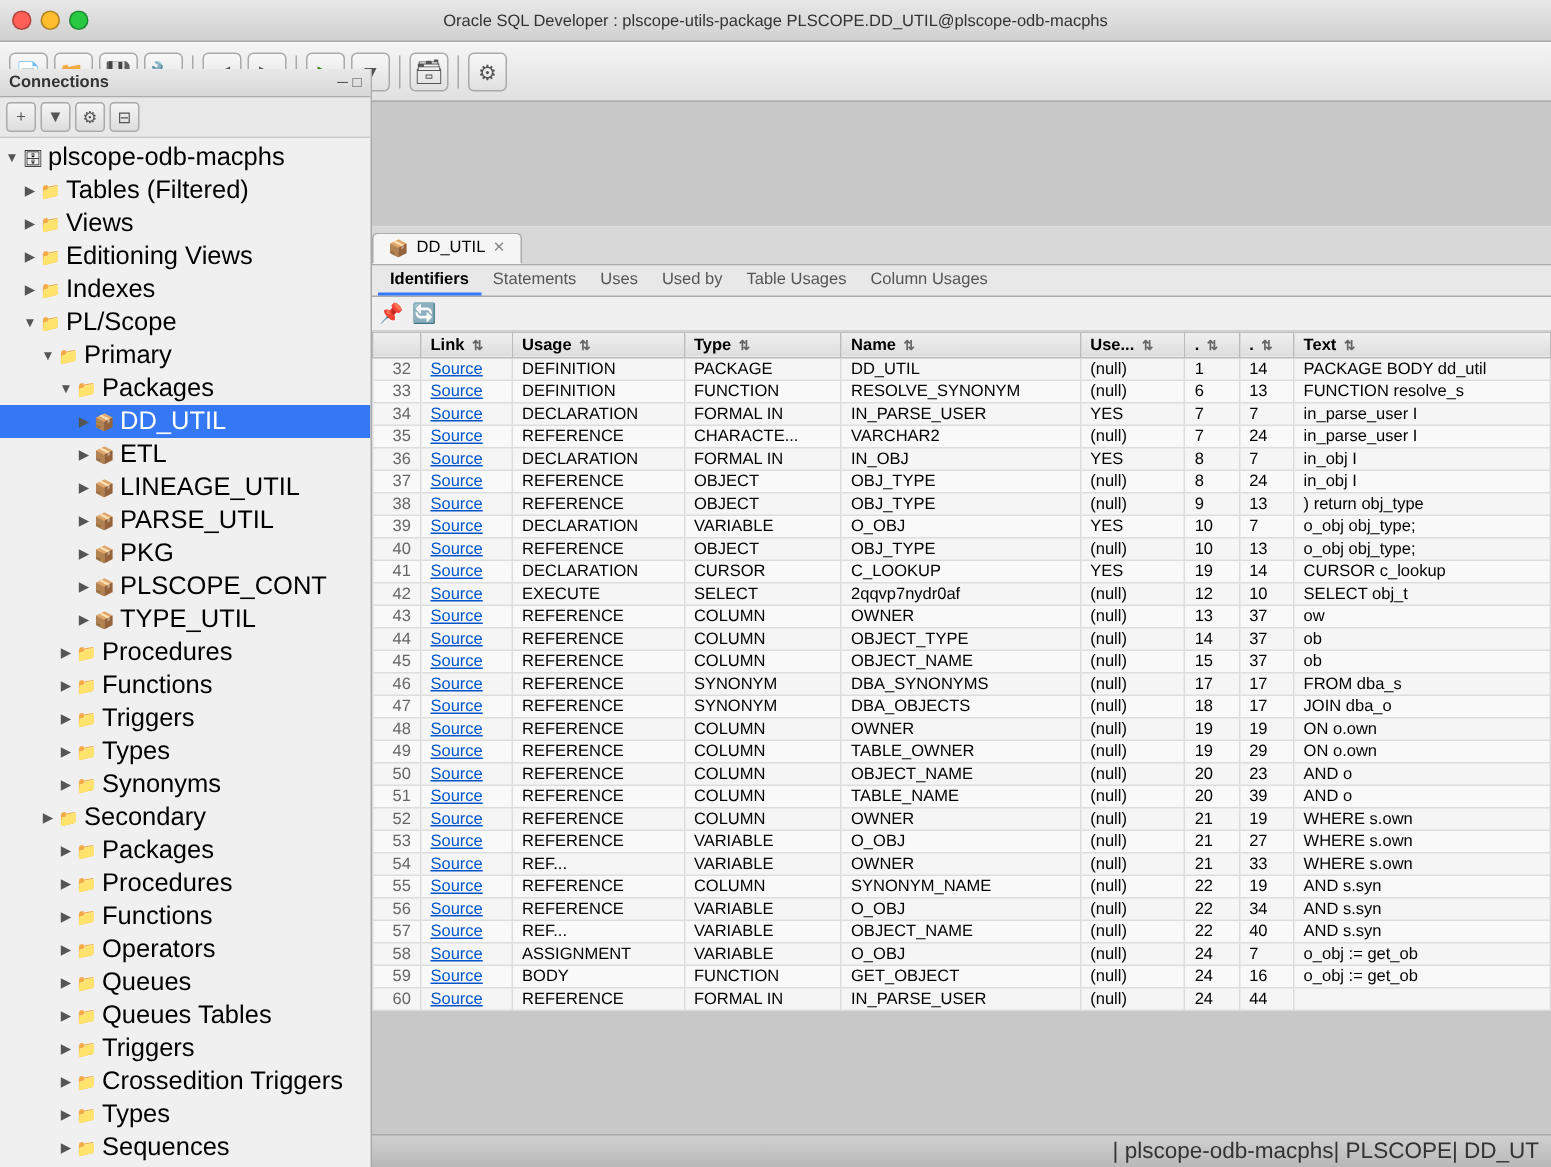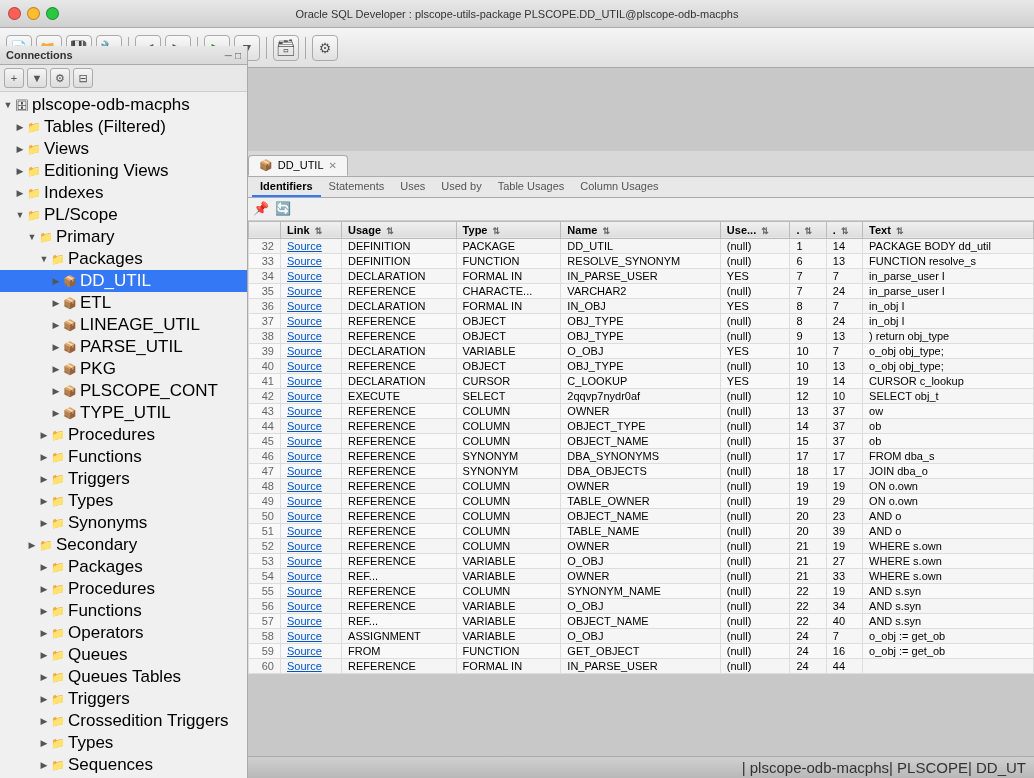--- a/index.html
+++ b/index.html
@@ -796,21 +796,21 @@
               <td>VARIABLE</td>
               <td>O_OBJ</td>
               <td>(null)</td>
               <td>24</td>
               <td>7</td>
               <td>o_obj := get_ob</td>
             </tr>
             <tr>
               <td class="row-num">59</td>
               <td><span class="source-link">Source</span></td>
-              <td>FROM</td>
+              <td>BODY</td>
               <td>FUNCTION</td>
               <td>GET_OBJECT</td>
               <td>(null)</td>
               <td>24</td>
               <td>16</td>
               <td>o_obj := get_ob</td>
             </tr>
             <tr>
               <td class="row-num">60</td>
               <td><span class="source-link">Source</span></td>

